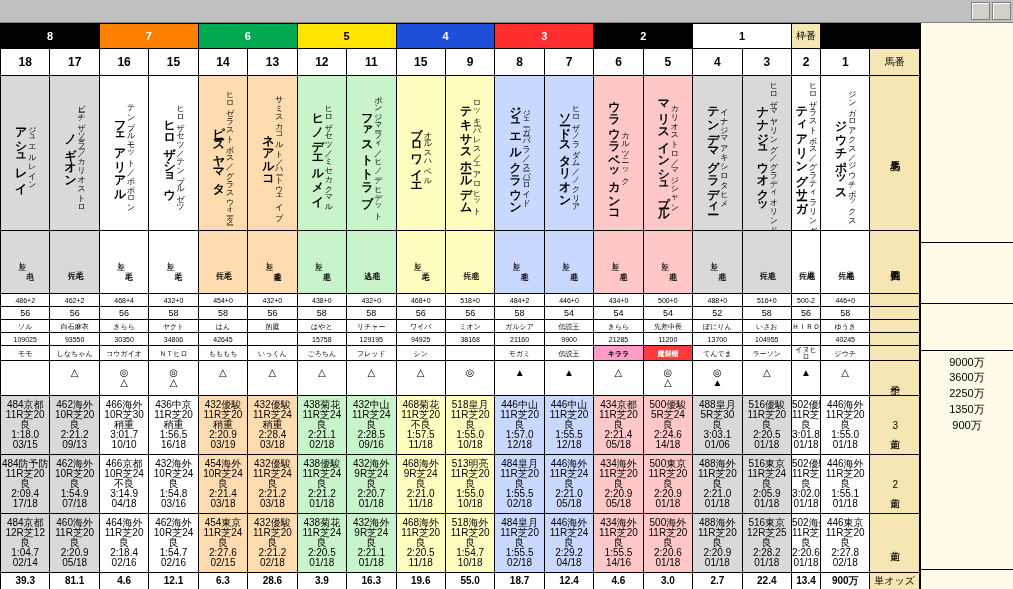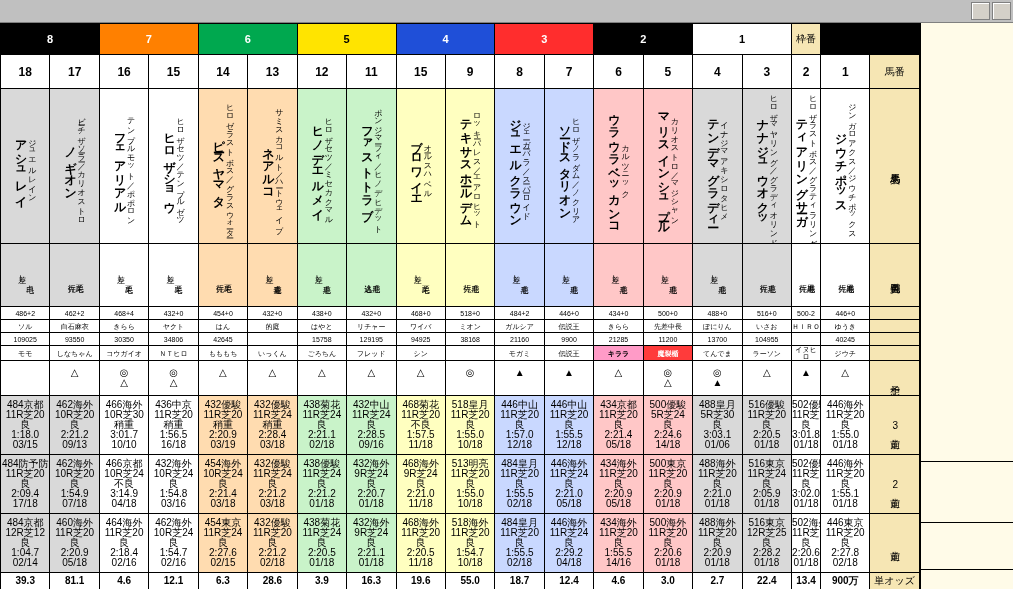--- a/index.html
+++ b/index.html
@@ -314,20 +314,41 @@
               <td class="tiny c-white" style="height:12px">446+0</td>
               <td class="tiny c-white" style="height:12px">434+0</td>
               <td class="tiny c-white" style="height:12px">500+0</td>
               <td class="tiny c-white" style="height:12px">488+0</td>
               <td class="tiny c-white" style="height:12px">516+0</td>
               <td class="tiny c-white" style="height:12px">500-2</td>
               <td class="tiny c-white" style="height:12px">446+0</td>
               <td class="rowlabel">馬体重</td>
             </tr>
             <tr>
+              <td class="mid c-white" style="height:12px">56</td>
+              <td class="mid c-white" style="height:12px">56</td>
+              <td class="mid c-white" style="height:12px">56</td>
+              <td class="mid c-white" style="height:12px">58</td>
+              <td class="mid c-white" style="height:12px">58</td>
+              <td class="mid c-white" style="height:12px">56</td>
+              <td class="mid c-white" style="height:12px">58</td>
+              <td class="mid c-white" style="height:12px">58</td>
+              <td class="mid c-white" style="height:12px">56</td>
+              <td class="mid c-white" style="height:12px">56</td>
+              <td class="mid c-white" style="height:12px">58</td>
+              <td class="mid c-white" style="height:12px">54</td>
+              <td class="mid c-white" style="height:12px">54</td>
+              <td class="mid c-white" style="height:12px">54</td>
+              <td class="mid c-white" style="height:12px">52</td>
+              <td class="mid c-white" style="height:12px">58</td>
+              <td class="mid c-white" style="height:12px">56</td>
+              <td class="mid c-white" style="height:12px">58</td>
+              <td class="rowlabel">斤量</td>
+            </tr>
+            <tr>
               <td class="tiny c-white" style="height:12px">ソル</td>
               <td class="tiny c-white" style="height:12px">白石麻衣</td>
               <td class="tiny c-white" style="height:12px">きらら</td>
               <td class="tiny c-white" style="height:12px">ヤクト</td>
               <td class="tiny c-white" style="height:12px">はん</td>
               <td class="tiny c-white" style="height:12px">的庭</td>
               <td class="tiny c-white" style="height:12px">はやと</td>
               <td class="tiny c-white" style="height:12px">リチャー</td>
               <td class="tiny c-white" style="height:12px">ワイバ</td>
               <td class="tiny c-white" style="height:12px">ミオン</td>
@@ -881,16 +902,26 @@
         </div>
       </div>
       <div class="blk" style="height:60px;flex-direction:column;">
         <div class="lbl"></div>
         <div class="val"></div>
       </div>
       <div class="blk" style="height:46px;flex-direction:column;">
         <div class="lbl"></div>
         <div class="lbl"></div>
       </div>
+      <div class="blk" style="flex:1;flex-direction:column;justify-content:flex-start;padding-top:4px;">
+        <div class="lbl"></div>
+        <div class="prize" id="prizelist">
+            <div>9000万</div>
+            <div>3600万</div>
+            <div>2250万</div>
+            <div>1350万</div>
+            <div>900万</div>
+          </div>
+      </div>
       <div class="blk" style="height:20px;border-bottom:none;"></div>
     </div>
   </div>
 </div>
 
 </body></html>

